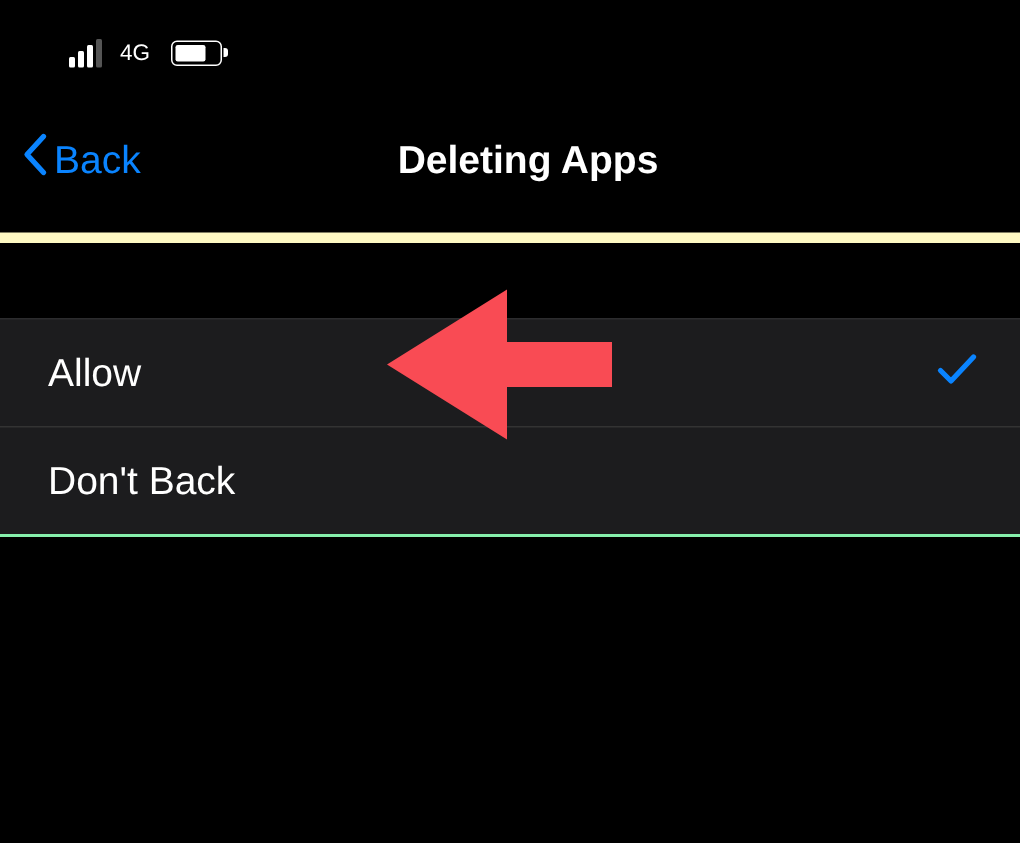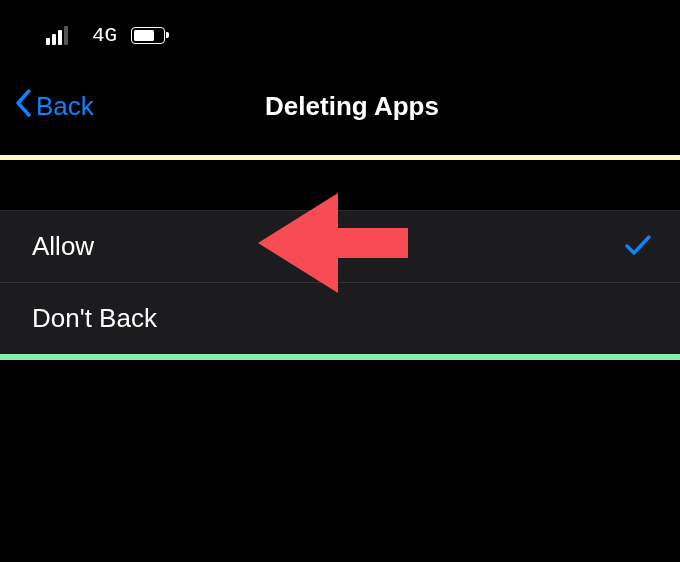--- a/index.html
+++ b/index.html
@@ -48,24 +48,23 @@
       width: 4px;
       background: #fff;
       border-radius: 1px;
     }
     
     .signal-bar.inactive {
       background: #555;
     }
     
     .network-type {
-      font-size: 21px;
+      font-size: 15px;
       font-weight: 500;
-      margin-left: 16px;
-      font-family: Liberation Mono, monospace;
+      margin-left: 4px;
     }
     
     .battery {
       display: flex;
       align-items: center;
       margin-left: 6px;
     }
     
     .battery-body {
       width: 34px;
@@ -87,21 +86,21 @@
       height: 6px;
       background: #fff;
       border-radius: 0 2px 2px 0;
       margin-left: 1px;
     }
     
     .nav-bar {
       display: flex;
       align-items: center;
       padding: 28px 0 30px 14px;
-      border-bottom: 5px solid #fef9c3;
+      border-bottom: 7px solid #fef9c3;
       position: relative;
     }
     
     .back-button {
       display: flex;
       align-items: center;
       color: #0a84ff;
       font-size: 26px;
       font-weight: 400;
       background: none;
@@ -121,21 +120,21 @@
       font-size: 26px;
       font-weight: 600;
       color: #fff;
       margin-left: 12px;
     }
     
     .list-section {
       margin-top: 50px;
       background: #1c1c1e;
       border-top: 1px solid #2c2c2e;
-      border-bottom: 6px solid #86efac;
+      border-bottom: 2px solid #86efac;
     }
     
     .list-item {
       display: flex;
       justify-content: space-between;
       align-items: center;
       padding: 20px 28px 20px 32px;
       cursor: pointer;
     }
     

